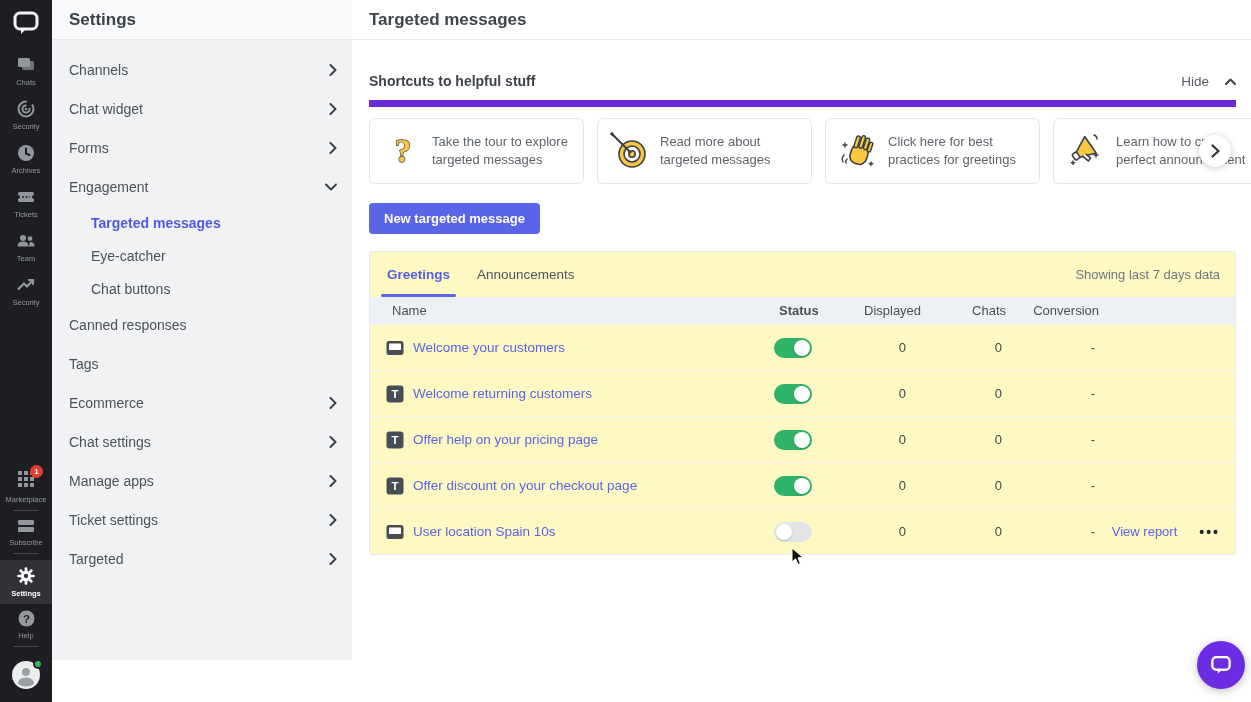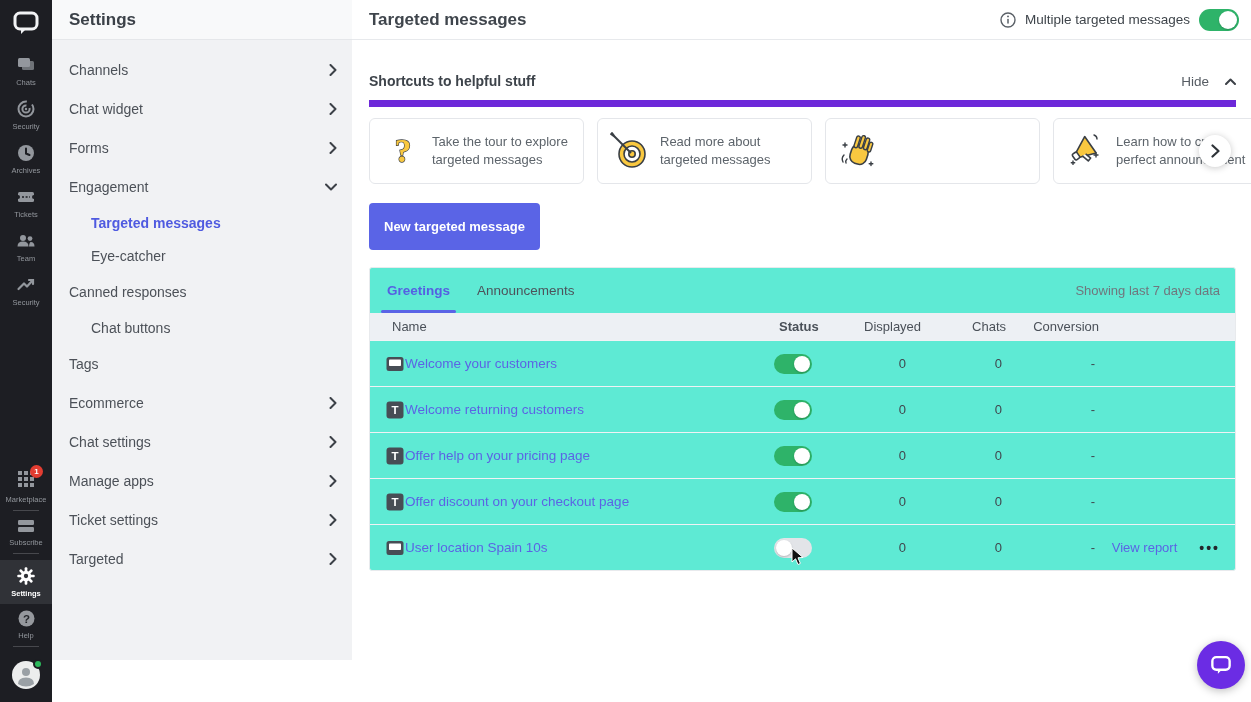--- a/index.html
+++ b/index.html
@@ -52,34 +52,34 @@
   .shortcuts-head { display:flex; align-items:flex-end; padding:33px 0 11px; border-bottom:7px solid #6d28d9; }
   .sh-title { font-size:14px; font-weight:bold; color:#3d434a; }
   .hide-link { margin-left:auto; display:flex; align-items:center; gap:16px; font-size:13.5px; color:#565c63; cursor:pointer; }
 
   .cards { display:flex; gap:13px; margin-top:11px; margin-right:-15px; overflow:hidden; position:relative; height:66px; }
   .card { flex:0 0 215px; border:1px solid #e4e6ea; border-radius:6px; background:#fff; display:flex; align-items:center; gap:9px; padding:0 10px 0 9px; cursor:pointer; }
   .card-icon { flex:none; }
   .card-text { font-size:13px; color:#5d646b; line-height:1.42; }
   .next-btn { position:absolute; right:20px; top:50%; transform:translateY(-50%); width:32px; height:32px; border-radius:50%; background:#fff; box-shadow:0 1px 7px rgba(0,0,0,.22); display:flex; align-items:center; justify-content:center; cursor:pointer; }
 
-  .new-btn { margin-top:19px; display:inline-block; background:#5a64e6; color:#fff; font-size:13px; font-weight:bold; font-family:inherit; border:none; border-radius:4px; padding:16px 15px; cursor:pointer; }
-
-  .panel { margin-top:17px; border:1px solid #e8eaed; border-radius:3px; background:#5eead4; }
+  .new-btn { margin-top:19px; display:inline-block; background:#5a64e6; color:#fff; font-size:13px; font-weight:bold; font-family:inherit; border:none; border-radius:4px; padding:8px 15px; cursor:pointer; }
+
+  .panel { margin-top:17px; border:1px solid #e8eaed; border-radius:3px; background:#fef9c3; }
   .tabs-row { display:flex; align-items:center; height:45px; padding:0 15px 0 17px; }
   .tab { margin-right:27px; font-size:13.5px; color:#4d535b; height:100%; display:flex; align-items:center; position:relative; cursor:pointer; }
   .tab.active { color:#5560e2; font-weight:bold; }
   .tab.active::after { content:""; position:absolute; left:-6px; right:-6px; bottom:0; height:3px; background:#5a64e6; border-radius:2px; }
   .period { margin-left:auto; font-size:13px; color:#70767d; }
 
   .grid-cols { display:grid; grid-template-columns:1fr 90px 50px 92px 93px 121px; align-items:center; padding:0 15px; }
   .thead { height:27px; background:#edf0f4; font-size:13px; color:#4a5058; }
   .th.r { text-align:right; }
   .trow { height:46px; border-top:1px solid #f0f2f5; }
-  .name-cell { display:flex; align-items:center; }
+  .name-cell { display:flex; align-items:center; gap:8px; }
   .row-link { font-size:13.5px; color:#5b64e4; text-decoration:none; cursor:pointer; }
   .num { text-align:right; font-size:13px; color:#40464d; padding-right:8px; }
   .num.tight { padding-right:4px; }
   .actions-cell { display:flex; align-items:center; justify-content:flex-end; gap:22px; }
   .view-report { font-size:13px; color:#5b64e4; cursor:pointer; }
   .dots { font-size:14px; font-weight:bold; color:#23272c; letter-spacing:2px; cursor:pointer; }
 
   .chat-launcher { position:absolute; left:1197px; top:641px; width:48px; height:48px; border-radius:50%; background:#6b2ce4; display:flex; align-items:center; justify-content:center; box-shadow:0 2px 8px rgba(0,0,0,.25); cursor:pointer; z-index:9; }
   .cursor { position:absolute; left:791px; top:547px; z-index:10; pointer-events:none; }
 </style>
@@ -236,25 +236,25 @@
       <svg class="chev" width="12" height="8" viewBox="0 0 12 8">
           <path d="M1 1.5 L6 6.5 L11 1.5" fill="none" stroke="#3c4147" stroke-width="2" stroke-linecap="round" stroke-linejoin="round"></path>
         </svg>
     </div>
     <div class="side-item sub active-sub">
       <span class="si-label">Targeted messages</span>
     </div>
     <div class="side-item sub">
       <span class="si-label">Eye-catcher</span>
     </div>
-    <div class="side-item">
-      <span class="si-label">Canned responses</span>
-    </div>
     <div class="side-item sub">
       <span class="si-label">Chat buttons</span>
+    </div>
+    <div class="side-item">
+      <span class="si-label">Canned responses</span>
     </div>
     <div class="side-item">
       <span class="si-label">Tags</span>
     </div>
     <div class="side-item">
       <span class="si-label">Ecommerce</span>
       <svg class="chev" width="8" height="12" viewBox="0 0 8 12">
           <path d="M1.5 1 L6.5 6 L1.5 11" fill="none" stroke="#3c4147" stroke-width="2" stroke-linecap="round" stroke-linejoin="round"></path>
         </svg>
     </div>
@@ -281,31 +281,20 @@
       <svg class="chev" width="8" height="12" viewBox="0 0 8 12">
           <path d="M1.5 1 L6.5 6 L1.5 11" fill="none" stroke="#3c4147" stroke-width="2" stroke-linecap="round" stroke-linejoin="round"></path>
         </svg>
     </div>
   </div>
 </div>
 
 <div class="main">
   <div class="main-header">
     <span class="mh-title">Targeted messages</span>
-    <div class="mh-right">
-      <svg width="16" height="16" viewBox="0 0 16 16">
-        <circle cx="8" cy="8" r="7" fill="none" stroke="#5a6067" stroke-width="1.4"></circle>
-        <rect x="7.25" y="6.8" width="1.5" height="5" rx="0.7" fill="#5a6067"></rect>
-        <circle cx="8" cy="4.4" r="0.95" fill="#5a6067"></circle>
-      </svg>
-      <span class="mh-label">Multiple targeted messages</span>
-      <div class="toggle">
-          <div class="knob"></div>
-        </div>
-    </div>
   </div>
 
   <div class="content">
     
     <div class="shortcuts-head">
       <span class="sh-title">Shortcuts to helpful stuff</span>
       <span class="hide-link">
         <span>Hide</span>
         <svg width="11" height="7" viewBox="0 0 11 7">
             <path d="M1 6 L5.5 1.5 L10 6" fill="none" stroke="#3c4147" stroke-width="2" stroke-linecap="round" stroke-linejoin="round"></path>
@@ -335,20 +324,21 @@
           <g transform="rotate(18 24 24)">
             <rect x="16" y="16" width="17" height="19" rx="7" fill="#f9c840" stroke="#3a3f45" stroke-width="1.6"></rect>
             <rect x="17" y="8" width="3.6" height="12" rx="1.8" fill="#f9c840" stroke="#3a3f45" stroke-width="1.4"></rect>
             <rect x="21.8" y="6" width="3.6" height="13" rx="1.8" fill="#f9c840" stroke="#3a3f45" stroke-width="1.4"></rect>
             <rect x="26.6" y="7" width="3.6" height="12" rx="1.8" fill="#f9c840" stroke="#3a3f45" stroke-width="1.4"></rect>
             <rect x="31" y="10" width="3.4" height="10" rx="1.7" fill="#f9c840" stroke="#3a3f45" stroke-width="1.4"></rect>
           </g>
           <path d="M9 26 q-3 3 -1 7 M12 30 q-2 2 -1 4" fill="none" stroke="#3a3f45" stroke-width="1.4" stroke-linecap="round"></path>
           <path d="M10 14 l0 4 M8 16 l4 0 M36 33 l0 3.6 M34.2 34.8 l3.6 0" stroke="#3a3f45" stroke-width="1.4" stroke-linecap="round"></path>
         </svg>
+        <span class="card-text">Click here for best practices for greetings</span>
       </div>
       <div class="card">
         <svg class="card-icon" width="44" height="44" viewBox="0 0 44 44">
           <g transform="rotate(-35 22 22)">
             <path d="M14 18 L30 10 L30 30 L14 24 Z" fill="#f9c840" stroke="#3a3f45" stroke-width="1.6" stroke-linejoin="round"></path>
             <rect x="9" y="17.5" width="5.5" height="7" rx="1.5" fill="#fff" stroke="#3a3f45" stroke-width="1.6"></rect>
             <path d="M17 24.5 L19 32 L22.6 31 L20.8 24.8" fill="#fff" stroke="#3a3f45" stroke-width="1.6" stroke-linejoin="round"></path>
           </g>
           <path d="M33 24 l0 4 M31 26 l4 0 M10 32 l0 3.4 M8.3 33.7 l3.4 0 M31 6 q3 1 3 4" stroke="#3a3f45" stroke-width="1.4" stroke-linecap="round" fill="none"></path>
         </svg>

